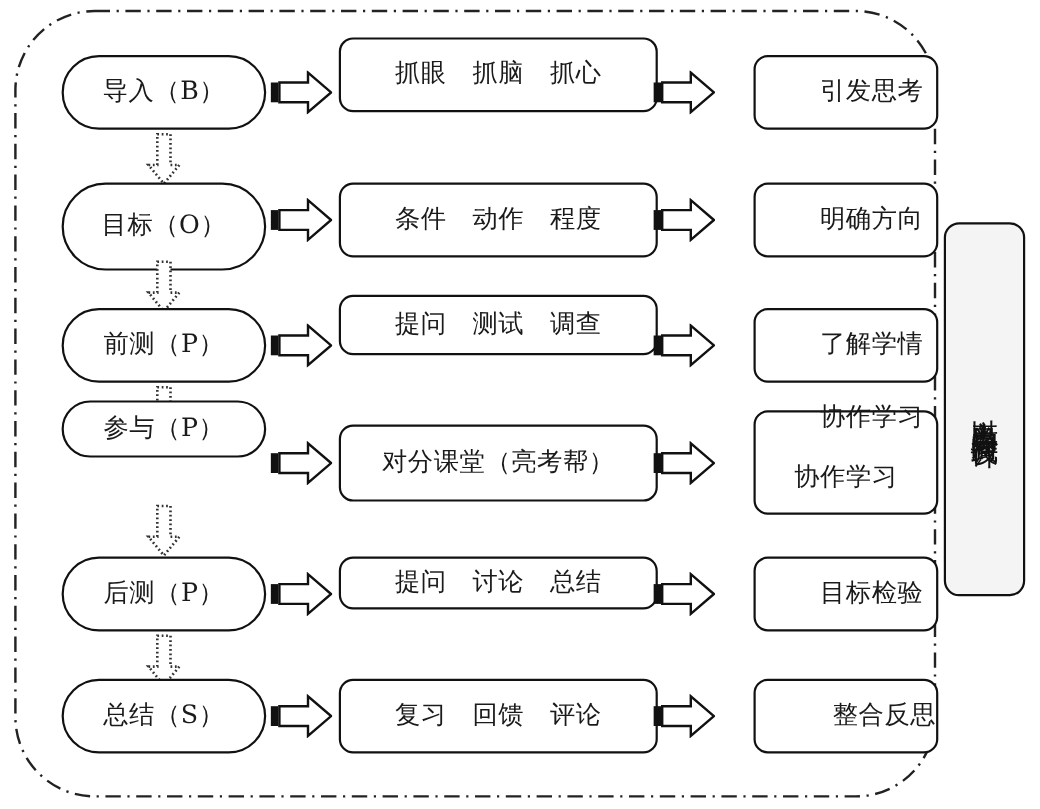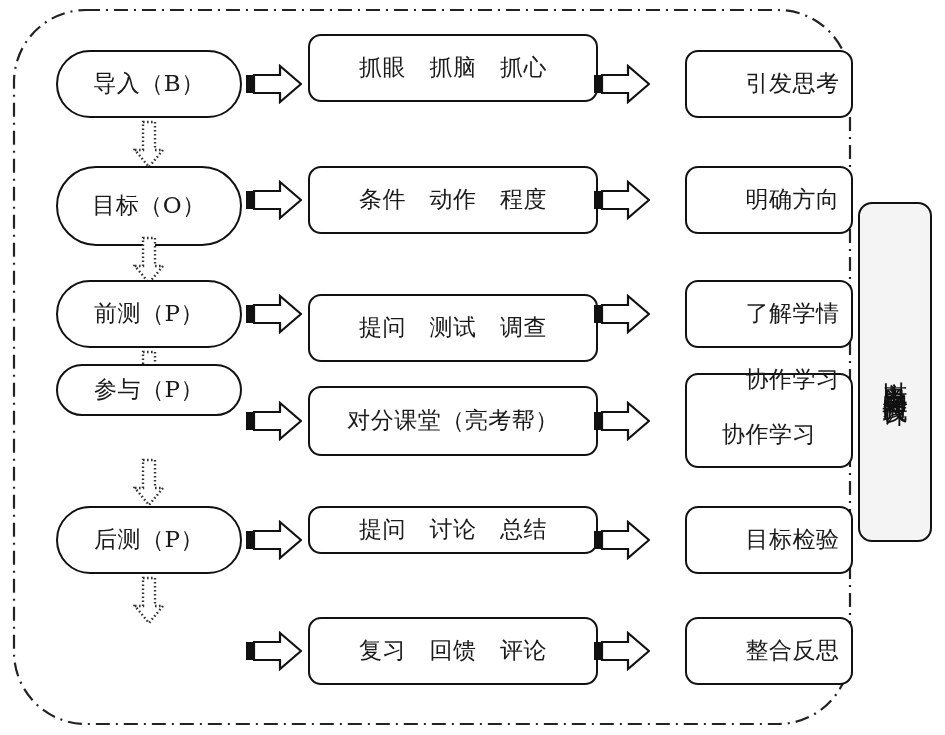--- a/index.html
+++ b/index.html
@@ -136,21 +136,21 @@
 
   <div class="node stage" style="top:280px;height:68px;">
     <span class="txt">前测（P）</span>
   </div>
   <div class="harrow" style="left:246px;top:294px;">
     <svg viewBox="0 0 56 40">
       <rect x="0" y="11" width="7" height="18" fill="#111"></rect>
       <path d="M8 11 H34 V2 L55 20 L34 38 V29 H8 Z" fill="#fff" stroke="#111" stroke-width="2.2" stroke-linejoin="miter"></path>
     </svg>
   </div>
-  <div class="node method" style="top:294px;height:68px;">
+  <div class="node method" style="top:268px;height:55px;">
     <span class="txt">提问　测试　调查</span>
   </div>
   <div class="harrow" style="left:594px;top:294px;">
     <svg viewBox="0 0 56 40">
       <rect x="0" y="11" width="7" height="18" fill="#111"></rect>
       <path d="M8 11 H34 V2 L55 20 L34 38 V29 H8 Z" fill="#fff" stroke="#111" stroke-width="2.2" stroke-linejoin="miter"></path>
     </svg>
   </div>
   <div class="node outcome" style="top:280px;height:68px;">
     <span class="txt">
@@ -218,36 +218,39 @@
       <span>目标检验</span>
     </span>
   </div>
 
   <div class="varrow" style="top:576px;">
     <svg viewBox="0 0 34 50">
       <path d="M11 2 H23 V30 H31 L17 47 L3 30 H11 Z" fill="#fff" stroke="#333" stroke-width="2.4" stroke-dasharray="1.6 2.4" stroke-linejoin="miter"></path>
     </svg>
   </div>
 
+  <div class="node stage" style="top:617px;height:68px;">
+    <span class="txt">总结（S）</span>
+  </div>
   <div class="harrow" style="left:246px;top:631px;">
     <svg viewBox="0 0 56 40">
       <rect x="0" y="11" width="7" height="18" fill="#111"></rect>
       <path d="M8 11 H34 V2 L55 20 L34 38 V29 H8 Z" fill="#fff" stroke="#111" stroke-width="2.2" stroke-linejoin="miter"></path>
     </svg>
   </div>
   <div class="node method" style="top:617px;height:68px;">
     <span class="txt">复习　回馈　评论</span>
   </div>
   <div class="harrow" style="left:594px;top:631px;">
     <svg viewBox="0 0 56 40">
       <rect x="0" y="11" width="7" height="18" fill="#111"></rect>
       <path d="M8 11 H34 V2 L55 20 L34 38 V29 H8 Z" fill="#fff" stroke="#111" stroke-width="2.2" stroke-linejoin="miter"></path>
     </svg>
   </div>
-  <div class="node outcome" style="top:617px;height:68px;">
+  <div class="node outcome" style="top:617px;height:68px;justify-content:flex-end;">
     <span class="txt">
       <span>整合反思</span>
     </span>
   </div>
 
   <div class="side-label">
     <span class="vtext">以产出为导向后向式设计</span>
   </div>
 
 </div>

